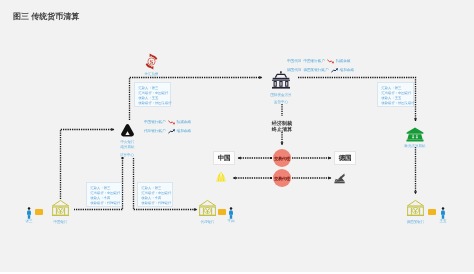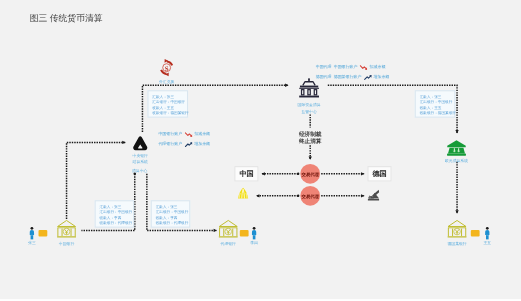--- a/index.html
+++ b/index.html
@@ -1,20 +1,20 @@
 <!DOCTYPE html>
 <html><head>
 <meta charset="utf-8">
 <style>
   html,body{margin:0;padding:0;}
   body{width:474px;height:274px;background:#ffffff;
        font-family:"Liberation Sans","DejaVu Sans",sans-serif;}
   #page{position:relative;width:474px;height:272px;background:#f2f2f2;overflow:hidden;}
   .abs{position:absolute;}
-  #title{left:27px;top:12px;font-size:8px;font-weight:normal;color:#404040;letter-spacing:0px;line-height:10px;}
+  #title{left:13px;top:12px;font-size:8px;font-weight:bold;color:#404040;letter-spacing:0px;line-height:10px;}
 
   
   #wires{position:absolute;left:0;top:0;width:474px;height:272px;}
 
   
   .infobox{position:absolute;background:#f5fafd;border:1px solid #dae6ef;
            padding:3px 3.5px;box-sizing:border-box;}
   .infobox .ln{font-size:3.3px;line-height:5px;color:#4e9ad4;white-space:nowrap;transform-origin:left center;}
 
   .cap{position:absolute;font-size:3.5px;line-height:5px;color:#5aadde;white-space:nowrap;text-align:center;}

